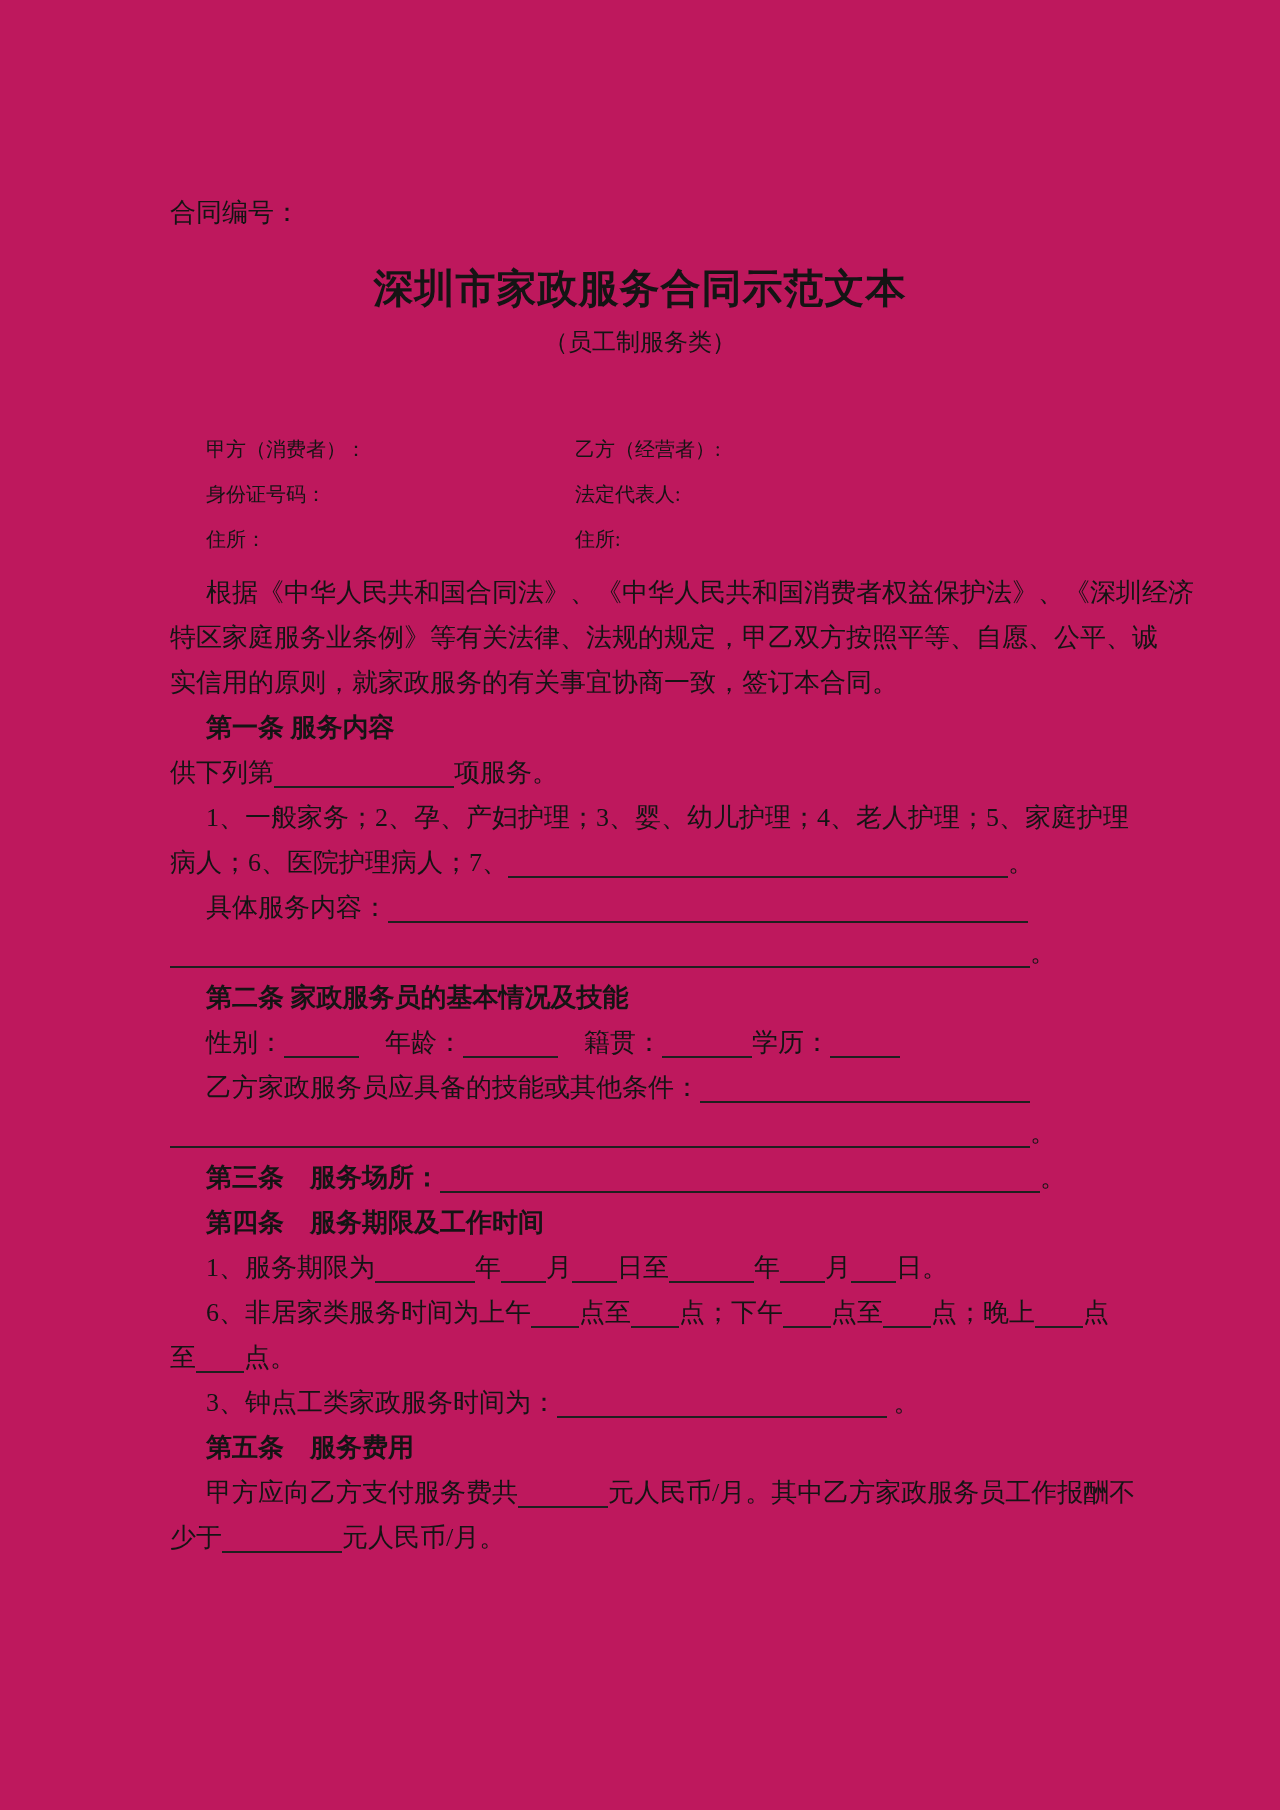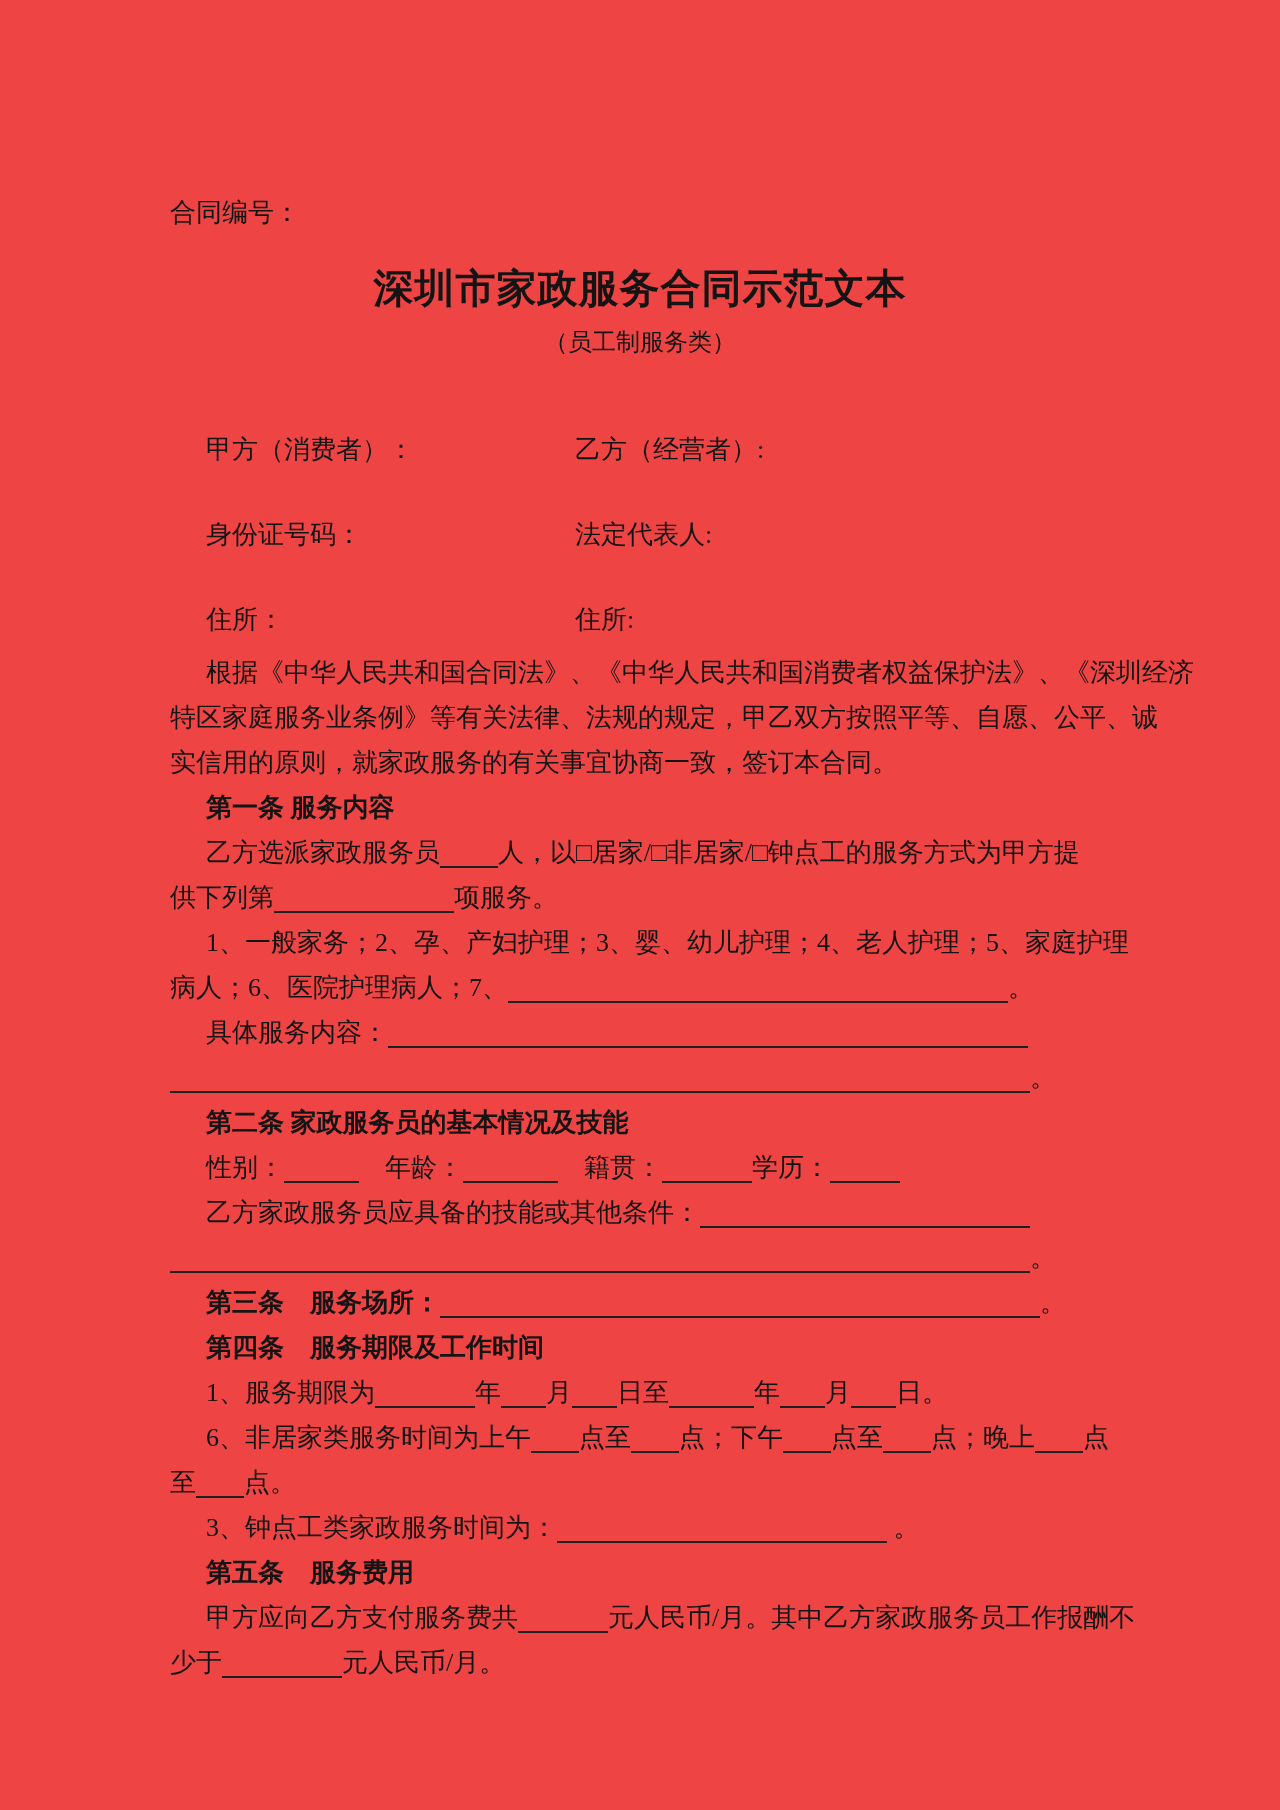--- a/index.html
+++ b/index.html
@@ -1,20 +1,20 @@
 <!DOCTYPE html>
 <html><head>
 <meta charset="utf-8">
 <style>
   html,body{margin:0;padding:0;background:#e8e8e8;}
   .page{
     position:relative;
     width:1280px;height:1810px;
     margin:0 auto;
-    background:#ef4444;
+    background:#be185d;
     color:#141414;
     font-family:"Liberation Serif","DejaVu Serif",serif;
     overflow:hidden;
   }
   .content{
     padding:190px 170px 0 170px;
     width:940px;
   }
   .contract-no{
     font-size:26px;
@@ -36,23 +36,22 @@
     line-height:46px;
     margin-top:4px;
     white-space:nowrap;
   }
   .parties{
     margin-top:62px;
   }
   .party-row{
     display:flex;
     line-height:45px;
-    font-size:26px;
+    font-size:20px;
     white-space:nowrap;
-    margin-top:40px;
   }
   .party-cell-left{
     width:405px;
     padding-left:36px;
     box-sizing:border-box;
   }
   .party-cell-right{
     flex:1;
   }
   .body-lines{
@@ -102,21 +101,20 @@
         <div class="party-cell-left">住所：</div>
         <div class="party-cell-right">住所:</div>
       </div>
     </div>
 
     <div class="body-lines">
         <div class="line indent"><span>根据《中华人民共和国合同法》、《中华人民共和国消费者权益保护法》、《深圳经济</span></div>
         <div class="line"><span>特区家庭服务业条例》等有关法律、法规的规定，甲乙双方按照平等、自愿、公平、诚</span></div>
         <div class="line"><span>实信用的原则，就家政服务的有关事宜协商一致，签订本合同。</span></div>
         <div class="line indent bold"><span>第一条 服务内容</span></div>
-        <div class="line indent"><span>乙方选派家政服务员</span><span class="blank" style="width: 58px;"></span><span>人，以</span><span class="checkbox">□</span><span>居家/</span><span class="checkbox">□</span><span>非居家/</span><span class="checkbox">□</span><span>钟点工的服务方式为甲方提</span></div>
         <div class="line"><span>供下列第</span><span class="blank" style="width: 180px;"></span><span>项服务。</span></div>
         <div class="line indent"><span>1、一般家务；2、孕、产妇护理；3、婴、幼儿护理；4、老人护理；5、家庭护理</span></div>
         <div class="line"><span>病人；6、医院护理病人；7、</span><span class="blank" style="width: 500px;"></span><span>。</span></div>
         <div class="line indent"><span>具体服务内容：</span><span class="blank" style="width: 640px;"></span></div>
         <div class="line"><span class="blank" style="width: 860px;"></span><span>。</span></div>
         <div class="line indent bold"><span>第二条 家政服务员的基本情况及技能</span></div>
         <div class="line indent"><span>性别：</span><span class="blank" style="width: 75px;"></span><span>　年龄：</span><span class="blank" style="width: 95px;"></span><span>　籍贯：</span><span class="blank" style="width: 90px;"></span><span>学历：</span><span class="blank" style="width: 70px;"></span></div>
         <div class="line indent"><span>乙方家政服务员应具备的技能或其他条件：</span><span class="blank" style="width: 330px;"></span></div>
         <div class="line"><span class="blank" style="width: 860px;"></span><span>。</span></div>
         <div class="line indent"><span class="seg-bold">第三条　服务场所：</span><span class="blank" style="width: 600px;"></span><span>。</span></div>

